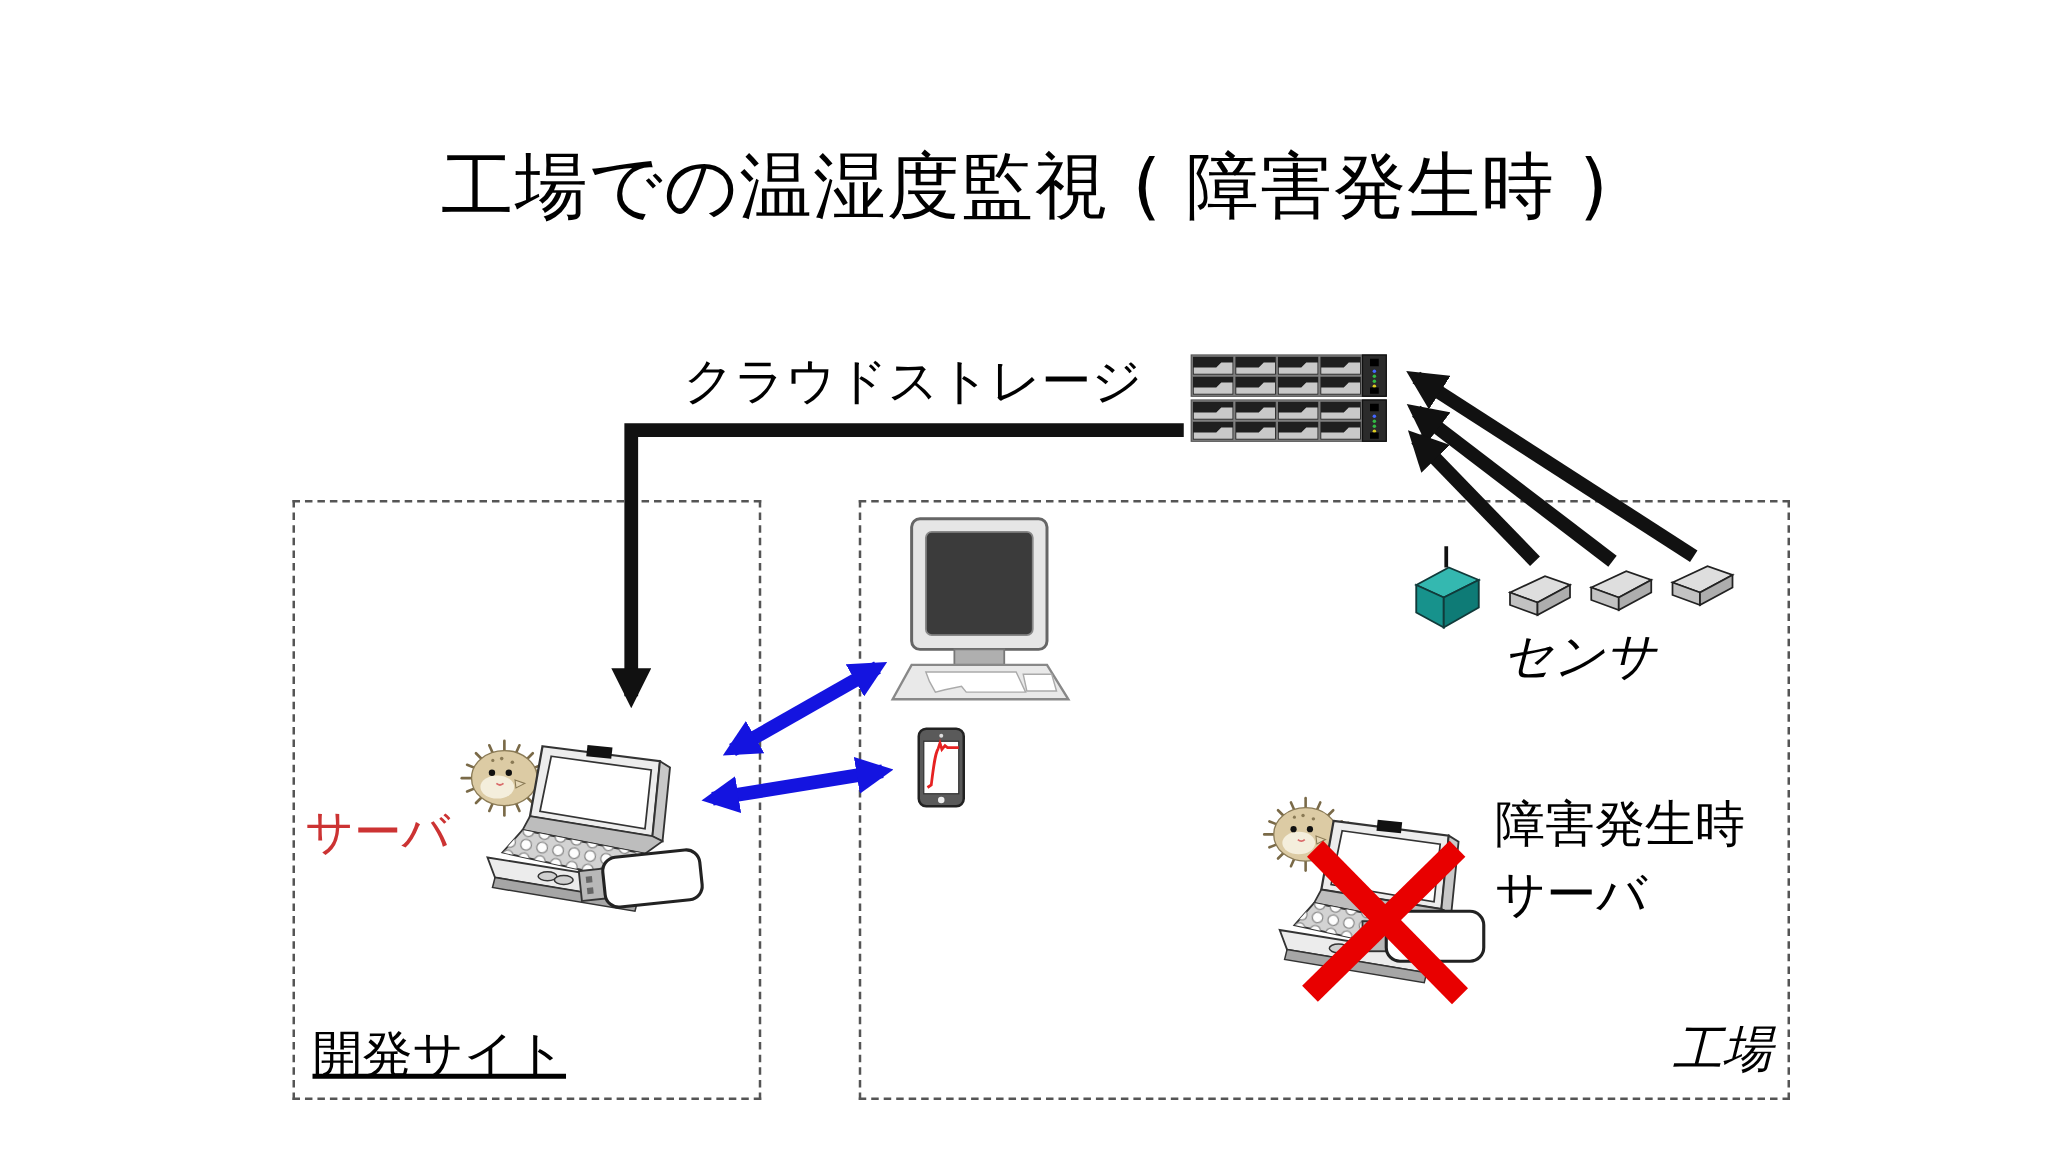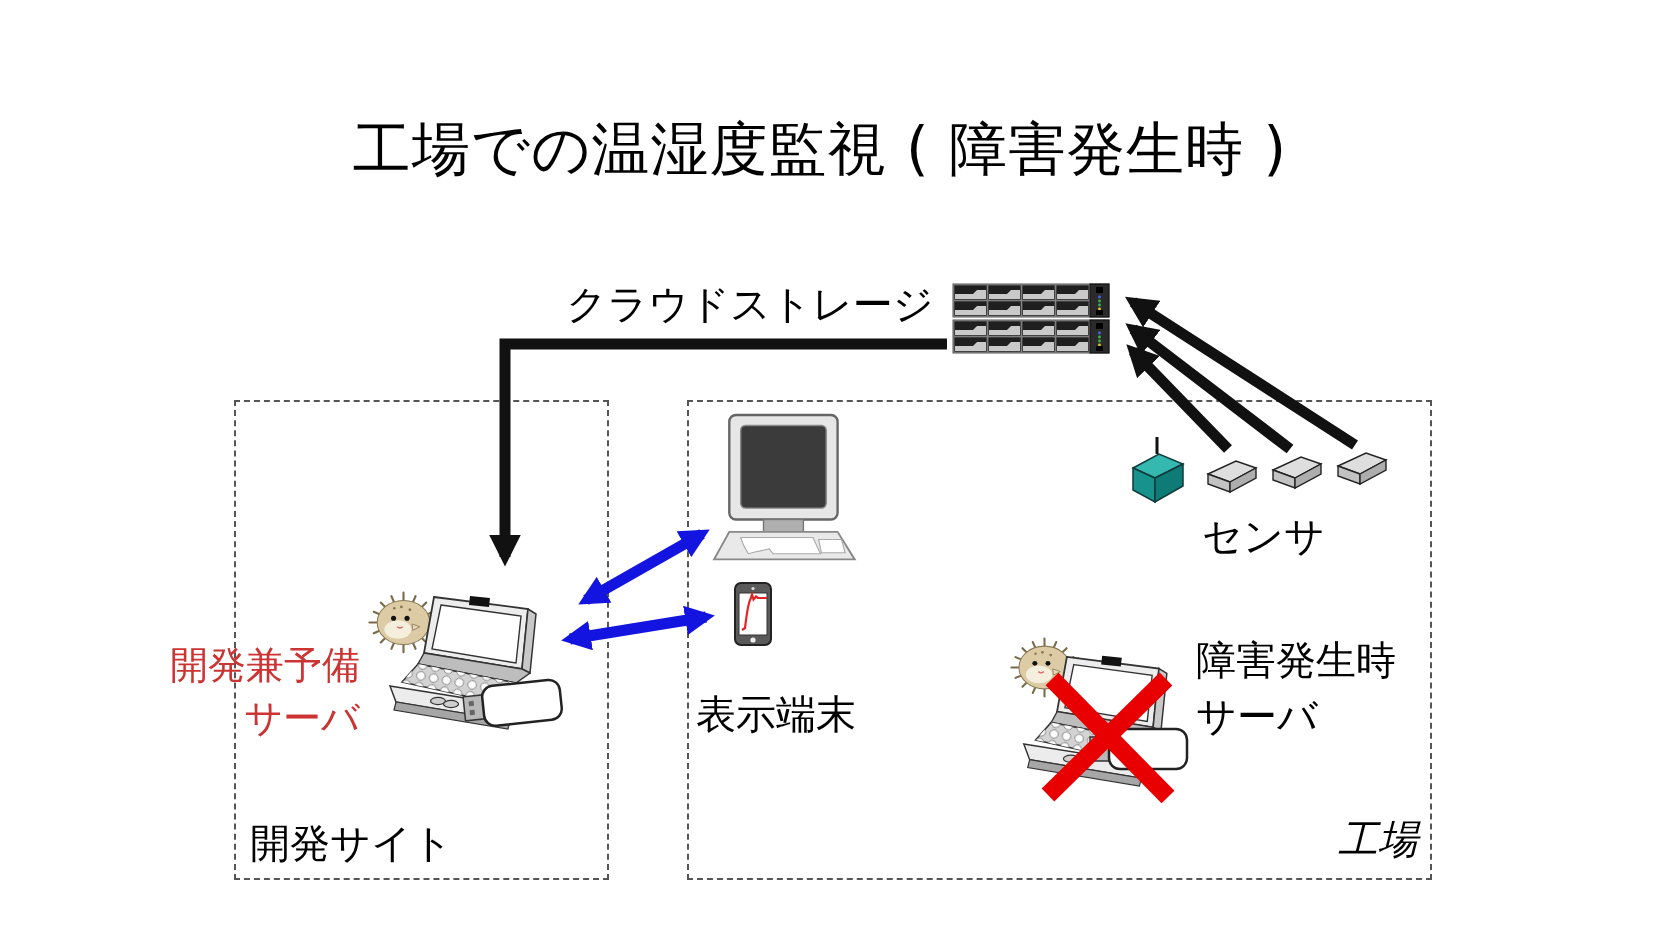--- a/index.html
+++ b/index.html
@@ -1,25 +1,25 @@
 <!DOCTYPE html>
 <html><head>
 <meta charset="utf-8">
 <style>
   html,body{margin:0;padding:0;background:#fff;}
   .canvas{position:relative;width:1654px;height:930px;background:#fff;overflow:hidden;
           font-family:"DejaVu Sans",sans-serif;color:#000;margin-top:37px;}
   .abs{position:absolute;}
   .title{top:74px;left:0;width:1640px;text-align:center;font-size:58px;letter-spacing:1px;color:#000;}
   .lbl{font-size:40px;white-space:nowrap;}
-  .cloud-lbl{top:240px;left:555px;width:390px;text-align:center;}
+  .cloud-lbl{top:240px;left:524px;width:390px;text-align:right;}
   .devserver-lbl{top:602px;left:168px;width:192px;text-align:right;color:#CC3333;font-size:38px;line-height:53px;white-space:nowrap;}
-  .devsite-lbl{top:779px;left:250px;}
+  .devsite-lbl{top:779px;left:250px;text-decoration:underline;}
   .term-lbl{top:650px;left:696px;}
-  .sensor-lbl{top:472px;left:1202px;}
+  .sensor-lbl{top:460px;left:1202px;font-style:italic;}
   .dataserver-lbl{top:595px;left:1196px;font-size:40px;line-height:56px;white-space:nowrap;}
   .factory-lbl{top:775px;left:1338px;font-style:italic;}
   .dashbox{position:absolute;border:2px dashed #555;background:transparent;}
   .box-left{left:234px;top:363px;width:371px;height:476px;}
   .box-right{left:687px;top:363px;width:741px;height:476px;}
   svg.gfx{position:absolute;left:0;top:0;width:1654px;height:930px;}
 </style>
 </head>
 <body>
 
@@ -185,27 +185,25 @@
       <line x1="1052" y1="642" x2="1168" y2="760"></line>
       <line x1="1166" y1="642" x2="1048" y2="758"></line>
     </g>
   </svg>
 
   <div class="abs title">工場での温湿度監視 ( 障害発生時 )</div>
 
   <div class="abs lbl cloud-lbl">クラウドストレージ</div>
 
   <div class="abs devserver-lbl">
-    <div>開発兼予備</div>
     <div>サーバ</div>
   </div>
 
   <div class="abs lbl devsite-lbl">開発サイト</div>
 
-  <div class="abs lbl term-lbl">表示端末</div>
 
   <div class="abs lbl sensor-lbl">センサ</div>
 
   <div class="abs dataserver-lbl">
     <div>障害発生時</div>
     <div>サーバ</div>
   </div>
 
   <div class="abs lbl factory-lbl">工場</div>
 

